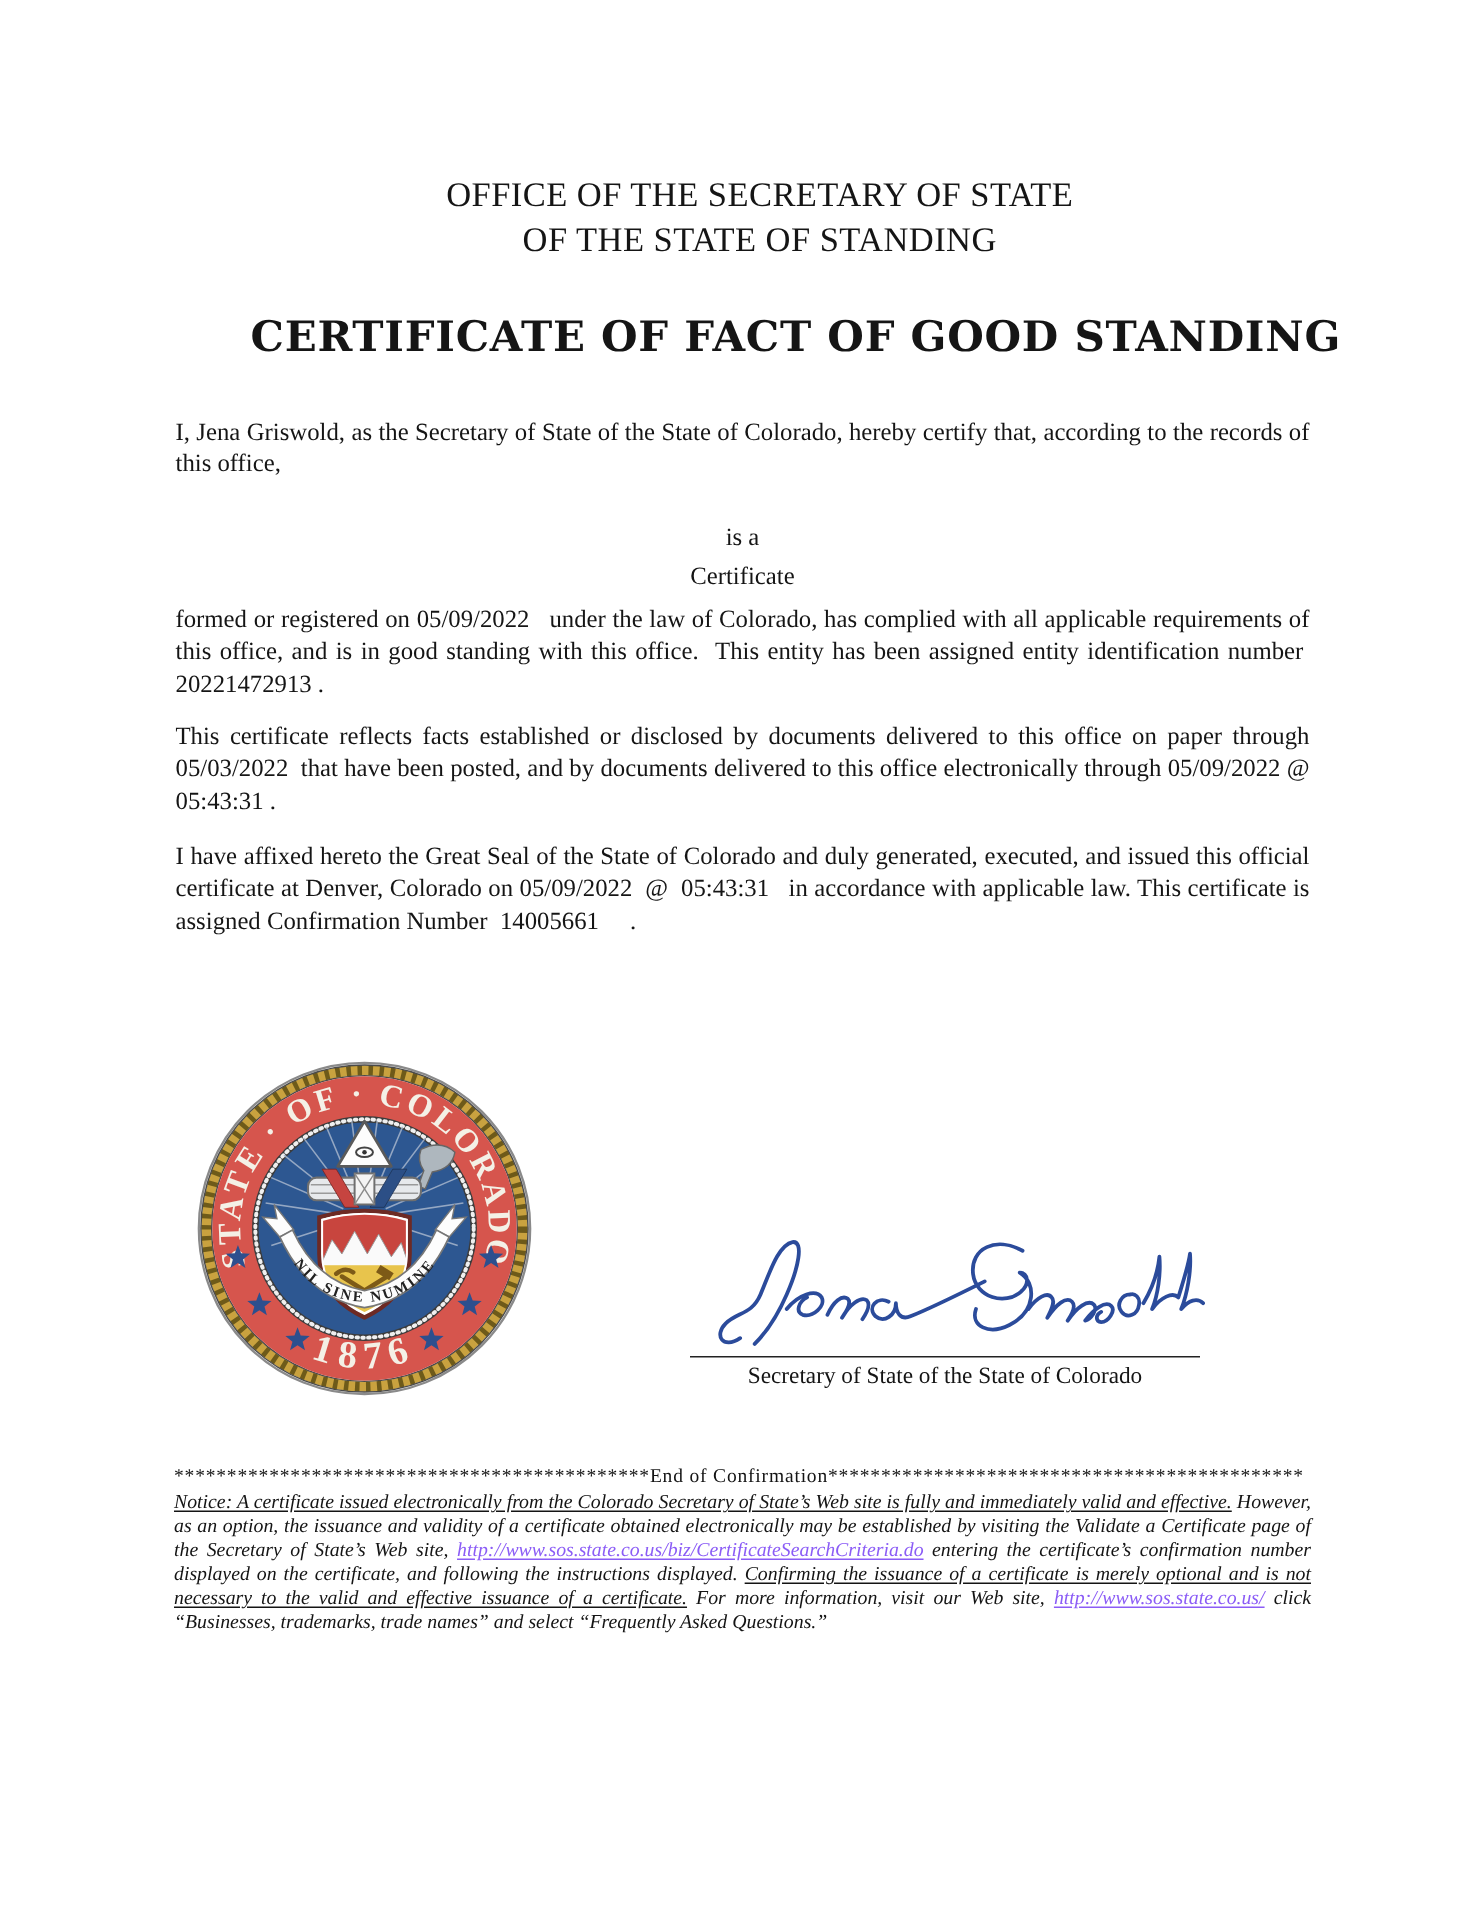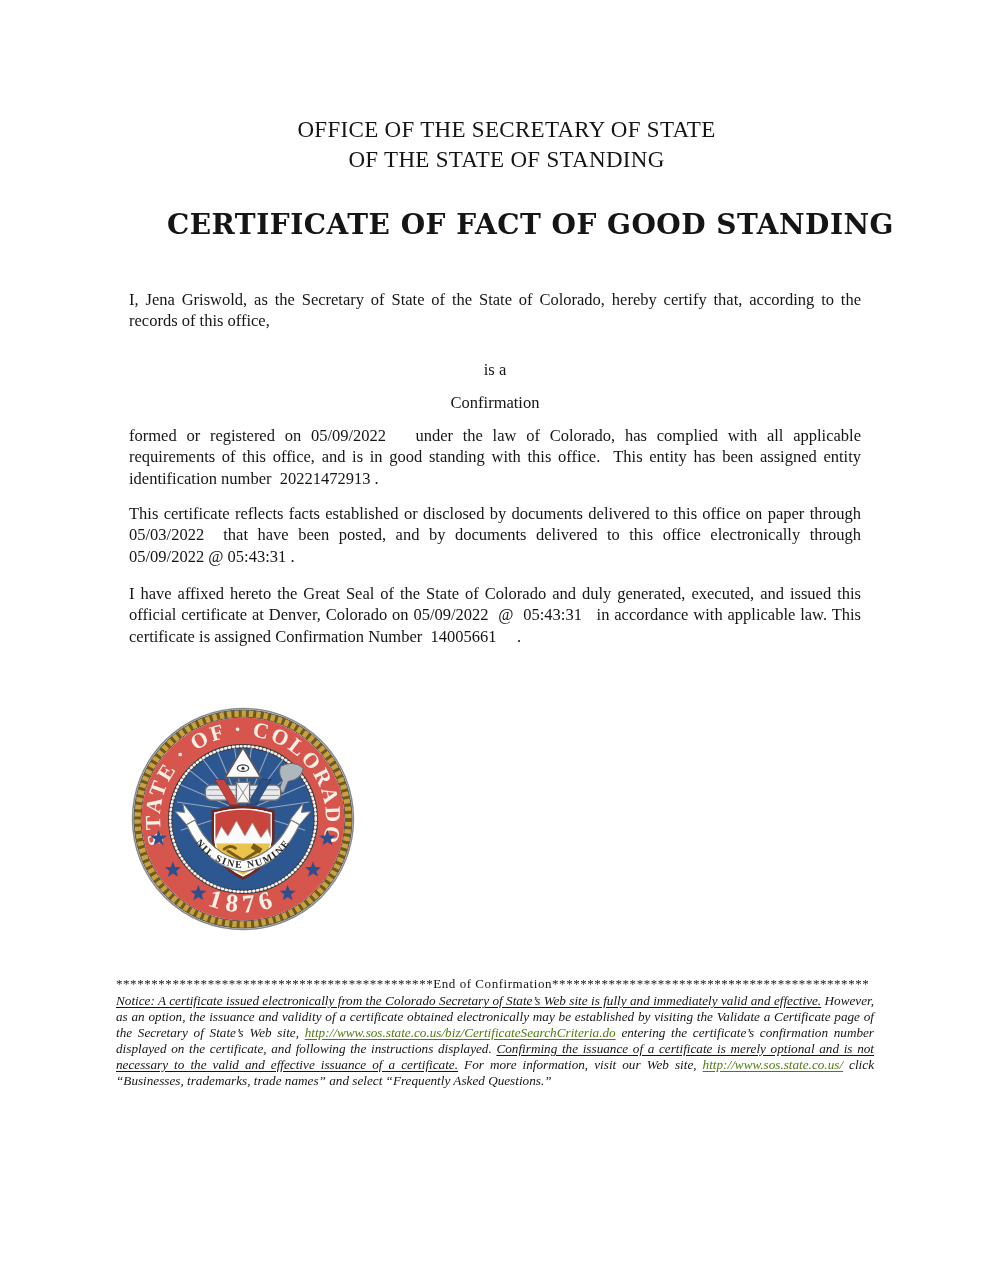--- a/index.html
+++ b/index.html
@@ -6,59 +6,59 @@
   .page{
     position:relative;width:989px;height:1280px;background:#ffffff;
     font-family:"Liberation Serif",serif;color:#151515;overflow:hidden;
   }
   .header{position:absolute;top:115px;left:12px;width:100%;text-align:center;
     font-size:23px;line-height:30px;letter-spacing:0.3px;}
   .cert-title{position:absolute;top:208px;left:0;width:100%;margin:0;text-align:center;
     font-family:"DejaVu Serif",serif;font-weight:700;font-size:28px;letter-spacing:0.5px;padding-left:36px;}
   .content{position:absolute;top:277px;left:117px;width:756px;
     font-size:16.5px;line-height:21.3px;}
-  .content p{margin:12px;}
+  .content p{margin:0;}
   .just{text-align:justify;}
   .center{text-align:center;}
   .entity-name{margin-top:4px !important;}
   .is-a{margin-top:27px !important;}
   .entity-type{margin-top:5px !important;}
   .formed{margin-top:8px !important;}
   .reflects{margin-top:14px !important;}
   .affixed{margin-top:16px !important;}
   .seal{position:absolute;left:130px;top:706px;width:226px;height:226px;}
   .sig-block{position:absolute;left:460px;top:822px;width:340px;}
   .sig-svg{display:block;margin-left:14px;}
   .sig-line{border-top:1.5px solid #222;margin-top:2px;width:340px;height:0;}
   .sig-title{margin-top:4px;text-align:center;font-size:15.5px;}
   .footer{position:absolute;left:116px;top:976px;width:758px;}
   .endline{font-size:13px;letter-spacing:0.55px;white-space:nowrap;overflow:hidden;
     font-style:normal;color:#141414;}
   .notice{margin:1px 0 0;font-style:italic;font-size:13.2px;line-height:15.9px;
     text-align:justify;color:#141414;}
   .u{text-decoration:underline;text-underline-offset:2px;}
-  .link{color:#4d7c0f;text-decoration:underline;text-underline-offset:2px;cursor:pointer;}
+  .link{color:#8b5cf6;text-decoration:underline;text-underline-offset:2px;cursor:pointer;}
   .sr{position:absolute;width:1px;height:1px;overflow:hidden;clip:rect(0 0 0 0);white-space:nowrap;}
 </style>
 </head>
 <body>
 
 <div class="page">
 
   <div class="header">
     <div>OFFICE OF THE SECRETARY OF STATE</div>
     <div>OF THE STATE OF STANDING</div>
   </div>
 
   <h1 class="cert-title">CERTIFICATE OF FACT OF GOOD STANDING</h1>
 
   <div class="content">
     <p class="just">I, Jena Griswold, as the Secretary of State of the State of Colorado, hereby certify that, according to the records of this office,</p>
     <p class="center is-a">is a</p>
-    <p class="center entity-type">Confirmation</p>
+    <p class="center entity-type">Certificate</p>
     <p class="just formed">formed or registered on 05/09/2022&nbsp;&nbsp; under the law of Colorado, has complied with all applicable requirements of this office, and is in good standing with this office.&nbsp; This entity has been assigned entity identification number&nbsp; 20221472913&nbsp;.</p>
     <p class="just reflects">This certificate reflects facts established or disclosed by documents delivered to this office on paper through 05/03/2022&nbsp; that have been posted, and by documents delivered to this office electronically through 05/09/2022 @ 05:43:31&nbsp;.</p>
     <p class="just affixed">I have affixed hereto the Great Seal of the State of Colorado and duly generated, executed, and issued this official certificate at Denver, Colorado on 05/09/2022&nbsp; @&nbsp; 05:43:31&nbsp;&nbsp; in accordance with applicable law. This certificate is assigned Confirmation Number&nbsp; 14005661&nbsp;&nbsp;&nbsp;&nbsp;&nbsp;.</p>
   </div>
 
   <svg class="seal" viewBox="0 0 240 240" xmlns="http://www.w3.org/2000/svg">
     <defs>
       <path id="ringArc" d="M 43.8 164 A 88 88 0 1 1 196.2 164" fill="none"></path>
       <path id="yearArc" d="M 70.5 205.7 A 99 99 0 0 0 169.5 205.7" fill="none"></path>
       <path id="mottoArc" d="M 66 138 A 60 60 0 0 0 174 138" fill="none"></path>
@@ -149,19 +149,36 @@
     <g fill="#2d4f8e">
       <use href="#starP" transform="translate(30.4,140.7)"></use>
       <use href="#starP" transform="translate(45.6,174.1)"></use>
       <use href="#starP" transform="translate(72.6,198.9)"></use>
       <use href="#starP" transform="translate(167.4,198.9)"></use>
       <use href="#starP" transform="translate(194.4,174.1)"></use>
       <use href="#starP" transform="translate(209.6,140.7)"></use>
     </g>
   </svg>
 
+  <div class="sig-block">
+    <span class="sr">Jena Griswold</span>
+    <svg class="sig-svg" width="330" height="80" viewBox="0 0 340 82" xmlns="http://www.w3.org/2000/svg">
+      <g fill="none" stroke="#2b4b9b" stroke-width="2.6" stroke-linecap="round" stroke-linejoin="round">
+        <path d="M20,72 C8,80 2,70 10,62 C18,54 28,56 34,42 C40,28 46,8 56,6 C64,5 60,24 52,42 C45,58 36,70 30,76
+                 M52,52 C60,42 72,38 76,44 C79,50 70,58 63,56 C58,54 60,47 66,44
+                 M80,56 C84,47 90,42 94,45 C97,48 92,55 90,58 C95,49 103,43 107,46 C110,49 106,56 104,59
+                 M122,47 C114,43 107,51 113,57 C119,62 127,56 127,48 C127,54 130,60 137,57 C152,51 168,43 188,33"></path>
+        <path d="M214,12 C196,2 178,10 180,28 C182,44 202,50 213,40 C219,35 218,27 212,27 C224,34 223,54 205,63 C191,70 178,64 182,52
+                 M218,52 C224,44 231,40 234,44 C237,47 233,54 231,58 C237,49 244,43 248,47 C251,50 247,57 245,60 C251,51 259,45 263,49 C266,52 261,59 257,60 C263,52 271,46 275,50 C278,53 273,61 268,61 C264,61 264,56 268,54
+                 M288,42 C282,42 278,49 282,54 C286,59 293,56 294,49 C295,44 291,41 288,42
+                 M297,48 C303,38 307,26 308,16 C309,28 307,42 303,52 C309,44 317,40 321,44 C324,34 328,22 329,14 C330,26 327,42 323,52 C328,46 334,44 338,48"></path>
+      </g>
+    </svg>
+    <div class="sig-line"></div>
+    <div class="sig-title">Secretary of State of the State of Colorado</div>
+  </div>
 
   <div class="footer">
     <div class="endline"><span>*********************************************</span><span>End of Confirmation</span><span>*********************************************</span></div>
     <p class="notice"><span class="u">Notice: A certificate issued electronically from the Colorado Secretary of State’s Web site is fully and immediately valid and effective.</span><span> However, as an option, the issuance and validity of a certificate obtained electronically may be established by visiting the Validate a Certificate page of the Secretary of State’s Web site, </span><span class="link">http://www.sos.state.co.us/biz/CertificateSearchCriteria.do</span><span> entering the certificate’s confirmation number displayed on the certificate, and following the instructions displayed. </span><span class="u">Confirming the issuance of a certificate is merely optional and is not necessary to the valid and effective issuance of a certificate.</span><span> For more information, visit our Web site, </span><span class="link">http://www.sos.state.co.us/</span><span> click “Businesses, trademarks, trade names” and select “Frequently Asked Questions.”</span></p>
   </div>
 
 </div>
 
 </body></html>

